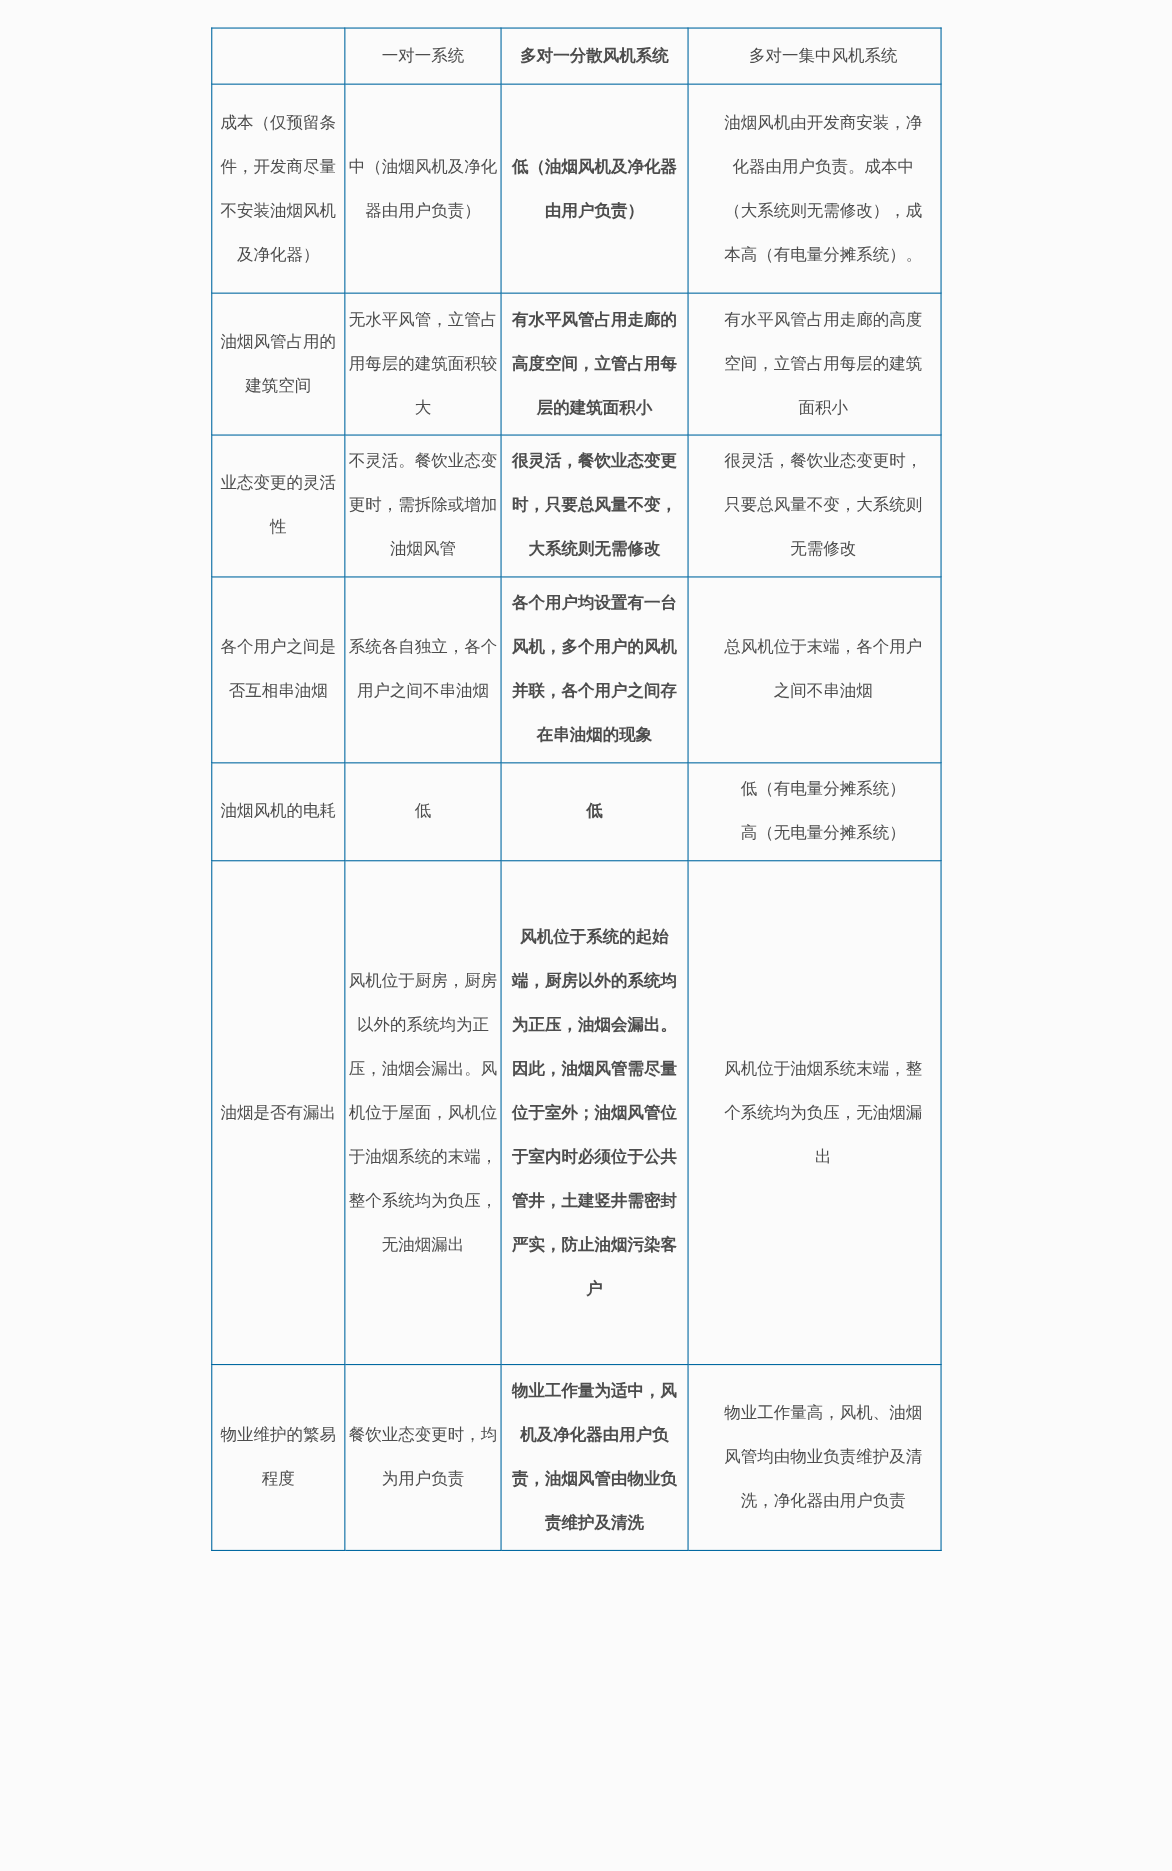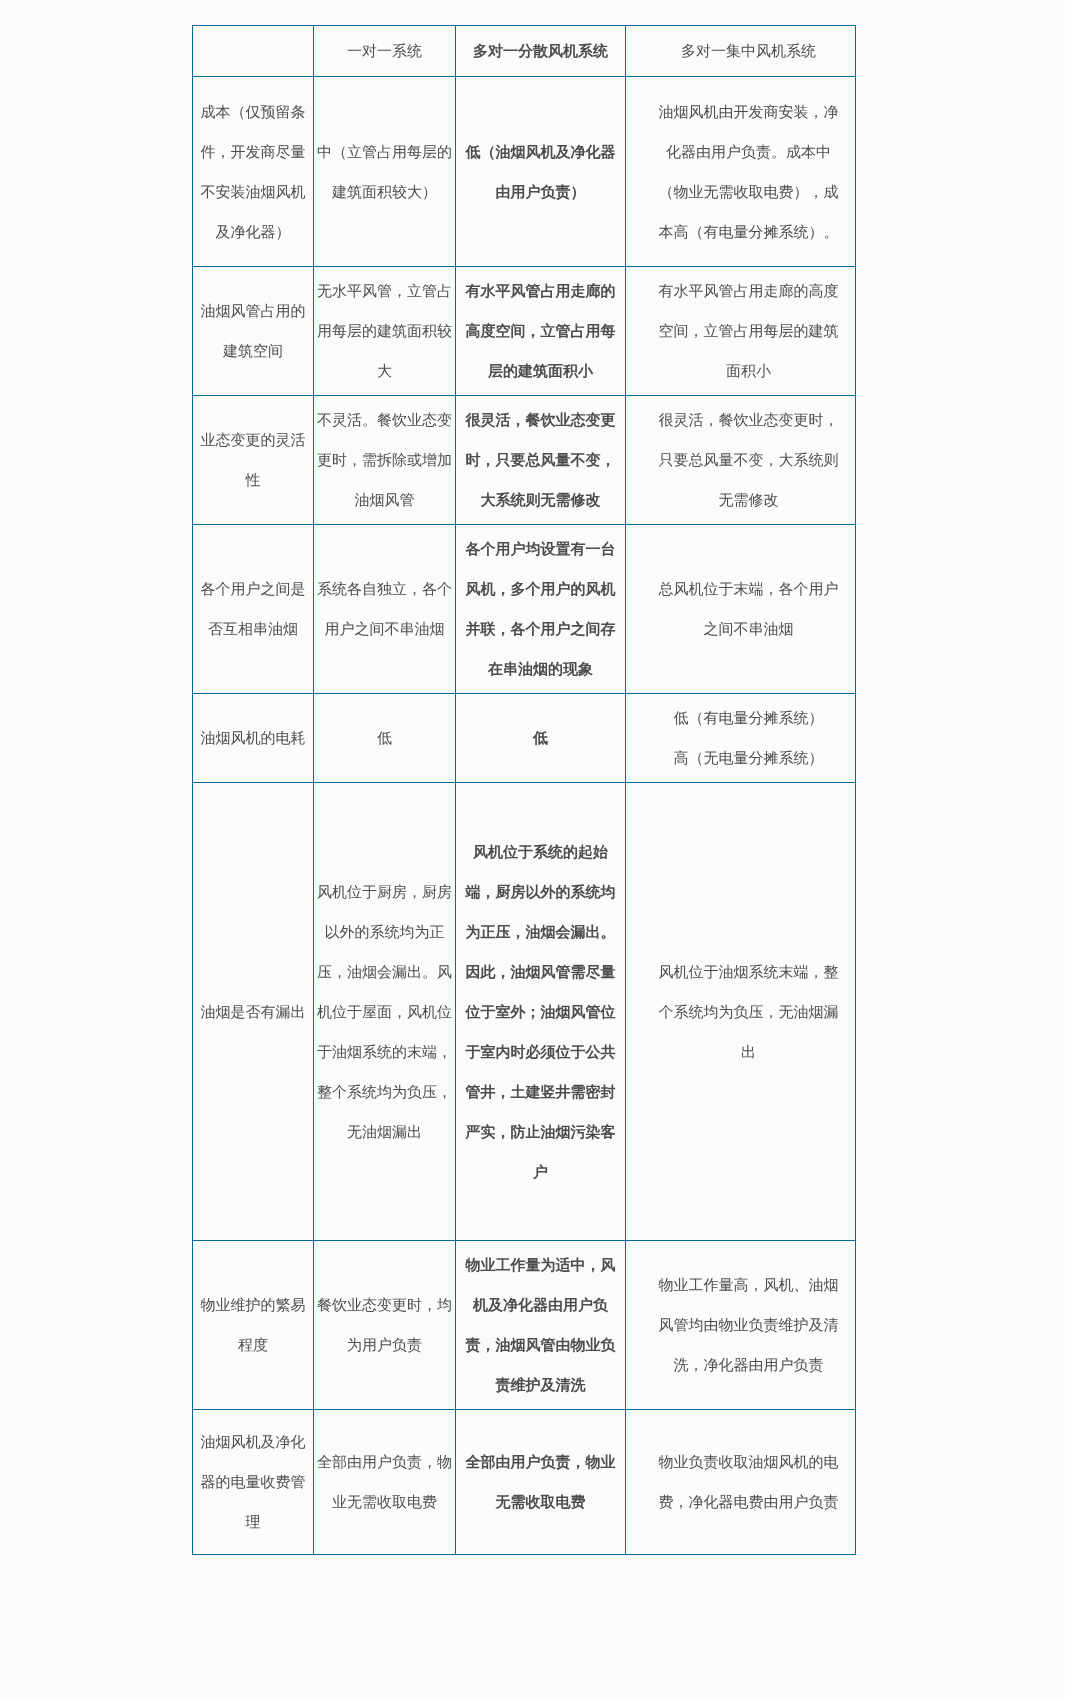--- a/index.html
+++ b/index.html
@@ -75,23 +75,23 @@
       <tr class="hdr">
         <th></th>
         <th>一对一系统</th>
         <th>多对一分散风机系统</th>
         <th>多对一集中风机系统</th>
       </tr>
 
 
       <tr class="r2">
         <td>成本（仅预留条件，开发商尽量不安装油烟风机及净化器）</td>
-        <td>中（立管占用每层的建筑面积较大）</td>
+        <td>中（油烟风机及净化器由用户负责）</td>
         <td>低（油烟风机及净化器由用户负责）</td>
-        <td>油烟风机由开发商安装，净化器由用户负责。成本中（物业无需收取电费），成本高（有电量分摊系统）。</td>
+        <td>油烟风机由开发商安装，净化器由用户负责。成本中（大系统则无需修改），成本高（有电量分摊系统）。</td>
       </tr>
 
       <tr class="r3">
         <td>油烟风管占用的建筑空间</td>
         <td>无水平风管，立管占用每层的建筑面积较大</td>
         <td>有水平风管占用走廊的高度空间，立管占用每层的建筑面积小</td>
         <td>有水平风管占用走廊的高度空间，立管占用每层的建筑面积小</td>
       </tr>
 
       <tr class="r4">
@@ -123,22 +123,16 @@
         <td>风机位于油烟系统末端，整个系统均为负压，无油烟漏出</td>
       </tr>
 
       <tr class="r8">
         <td>物业维护的繁易程度</td>
         <td>餐饮业态变更时，均为用户负责</td>
         <td>物业工作量为适中，风机及净化器由用户负责，油烟风管由物业负责维护及清洗</td>
         <td>物业工作量高，风机、油烟风管均由物业负责维护及清洗，净化器由用户负责</td>
       </tr>
 
-      <tr class="r9">
-        <td>油烟风机及净化器的电量收费管理</td>
-        <td>全部由用户负责，物业无需收取电费</td>
-        <td>全部由用户负责，物业无需收取电费</td>
-        <td>物业负责收取油烟风机的电费，净化器电费由用户负责</td>
-      </tr>
 
     </tbody>
   </table>
 </div>
 
 </body></html>

